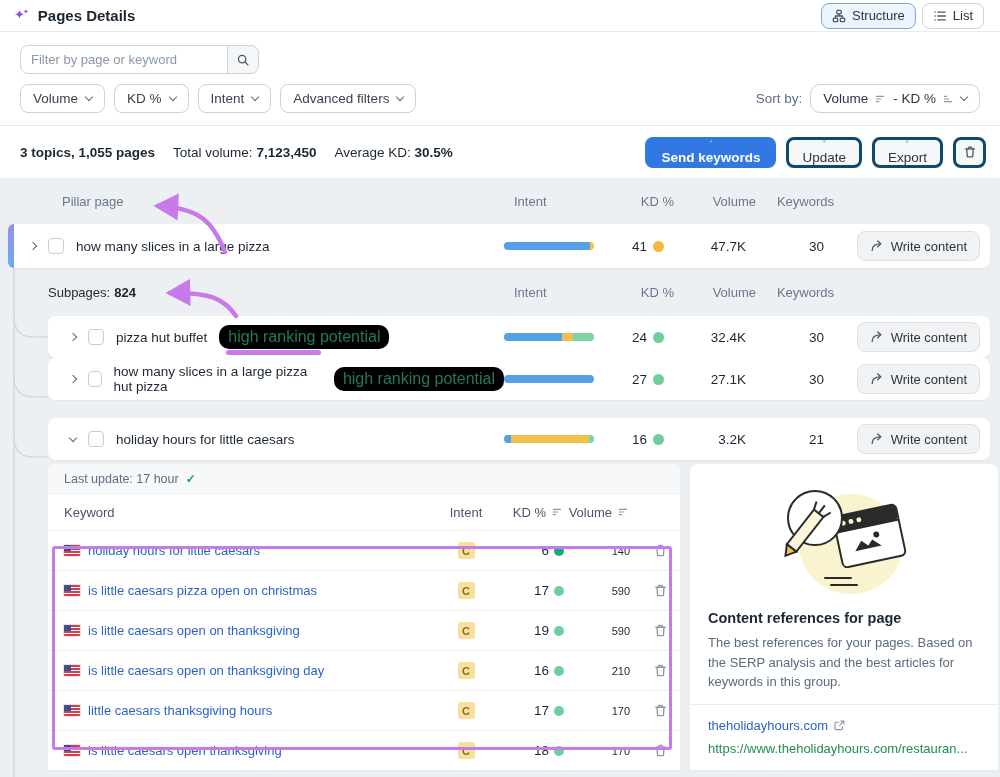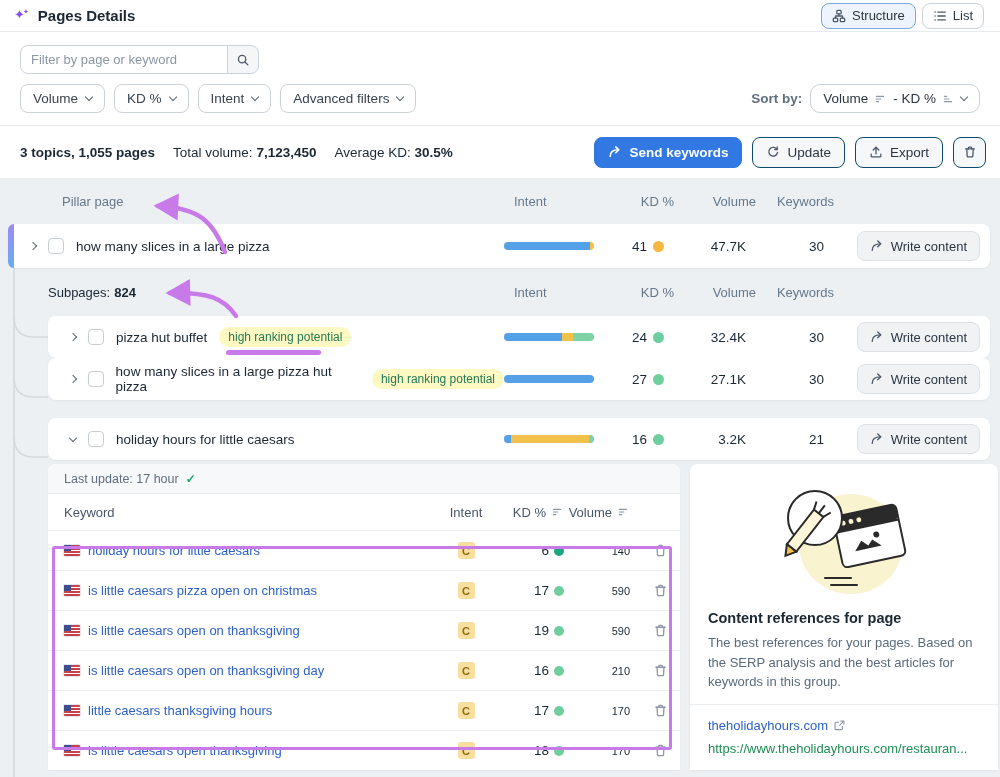--- a/index.html
+++ b/index.html
@@ -28,32 +28,32 @@
   .search-input::placeholder { color:#8b97a5; }
   .search-btn { width:32px; height:29px; margin-left:-1px; border:1px solid #ccd2d9; border-radius:0 8px 8px 0;
     background:#f5f6f8; display:flex; align-items:center; justify-content:center; cursor:pointer; }
   .filter-row2 { margin-top:10px; display:flex; align-items:center; }
   .chip { display:flex; align-items:center; gap:8px; height:29px; padding:0 12px; margin-right:9px;
     border:1px solid #ccd2d9; border-radius:8px; background:#fff; font-size:13.5px; color:#39434f; cursor:pointer; }
   .chev { width:6px; height:6px; border-right:1.7px solid #5c6975; border-bottom:1.7px solid #5c6975;
     transform:rotate(45deg); margin-top:-3px; }
   .chev.right { transform:rotate(-45deg); margin-top:0; }
   .sort-wrap { margin-left:auto; display:flex; align-items:center; gap:8px; }
-  .sort-label { font-size:13.5px; color:#5f6e80;font-weight:bold; }
+  .sort-label { font-size:13.5px; color:#5f6e80; }
   .sort-select { display:flex; align-items:center; gap:6px; height:29px; padding:0 12px;
     border:1px solid #ccd2d9; border-radius:10px; background:#fff; font-size:13.5px; color:#2b3643; cursor:pointer; }
   .sort-lines { width:13px; height:12px; stroke:#8b97a5; stroke-width:1.5; stroke-linecap:round; fill:none; }
 
   
   .stats-bar { height:52px; display:flex; align-items:center; padding:0 14px 0 20px; }
   .stats-left { display:flex; align-items:center; gap:18px; font-size:13.5px; }
   .b { font-weight:bold; }
   .stats-actions { margin-left:auto; display:flex; align-items:center; gap:10px; }
   .btn { display:flex; align-items:center; gap:7px; height:31px; padding:0 13px; border-radius:8px;
-    font-size:13.5px; cursor:pointer; border:1px solid #0c4a6e; background:#f6f7f8; color:#2b3643; }
+    font-size:13.5px; cursor:pointer; border:3px solid #0c4a6e; background:#f6f7f8; color:#2b3643;flex-direction:column; }
   .btn.primary { background:#3178e3; border-color:#3178e3; color:#fff; font-weight:bold; }
   .btn.primary .ic { stroke:#fff; stroke-width:1.8; }
   .btn.icon-only { width:33px; padding:0; justify-content:center; }
 
   
   .tree-area { position:relative; height:601px; background:#edf0f3; overflow:hidden; }
   .tree-lines, .overlay-svg { position:absolute; left:0; top:0; pointer-events:none; }
   .overlay-svg { z-index:6; }
 
   .grid-head { display:flex; align-items:center; margin:0 10px 0 48px; font-size:13px; color:#66788c; }
@@ -69,21 +69,21 @@
   .tree-card { position:relative; background:#fff; border-radius:8px; height:44px; display:flex; align-items:center;
     margin:0 10px 0 48px; padding-right:10px; box-shadow:0 1px 2px rgba(16,24,40,.05); }
   .tree-card.sub { height:42px; }
   .tree-card.pillar { margin-left:8px; }
   .pillar-accent { position:absolute; left:0; top:0; bottom:0; width:6px;
     border-radius:8px 0 0 8px; background:linear-gradient(180deg,#9b8cf2,#6aabf2); }
   .row-main { flex:1; display:flex; align-items:center; gap:12px; padding-left:22px; }
   .row-chev { color:#67778c; display:flex; }
   .checkbox { width:16px; height:16px; border:1px solid #c6cdd5; border-radius:4px; background:#fff; cursor:pointer; }
   .row-title { font-size:13.5px; color:#1b2733; }
-  .rank-badge { background:#fef9c3; color:#237a56; font-size:12px; padding:3px 9px; border-radius:10px; white-space:nowrap; }
+  .rank-badge { background:#000000; color:#237a56; font-size:16px; padding:3px 9px; border-radius:10px; white-space:nowrap; }
   .intent-bar { width:90px; height:8px; border-radius:4px; overflow:hidden; display:flex; background:#e8ebee; }
   .intent-bar span { height:100%; }
   .kd-val { font-size:13.5px; }
   .dot { width:11px; height:11px; border-radius:50%; display:inline-block; }
   .num { font-size:13.5px; }
   .wc-btn { display:flex; align-items:center; gap:7px; height:30px; padding:0 12px; border-radius:8px;
     background:#f0f2f4; border:1px solid #dde1e6; font-size:13px; color:#2b3643; cursor:pointer; white-space:nowrap; }
 
   
   .detail-row { display:flex; gap:10px; margin:4px 2px 0 48px; align-items:stretch; }

